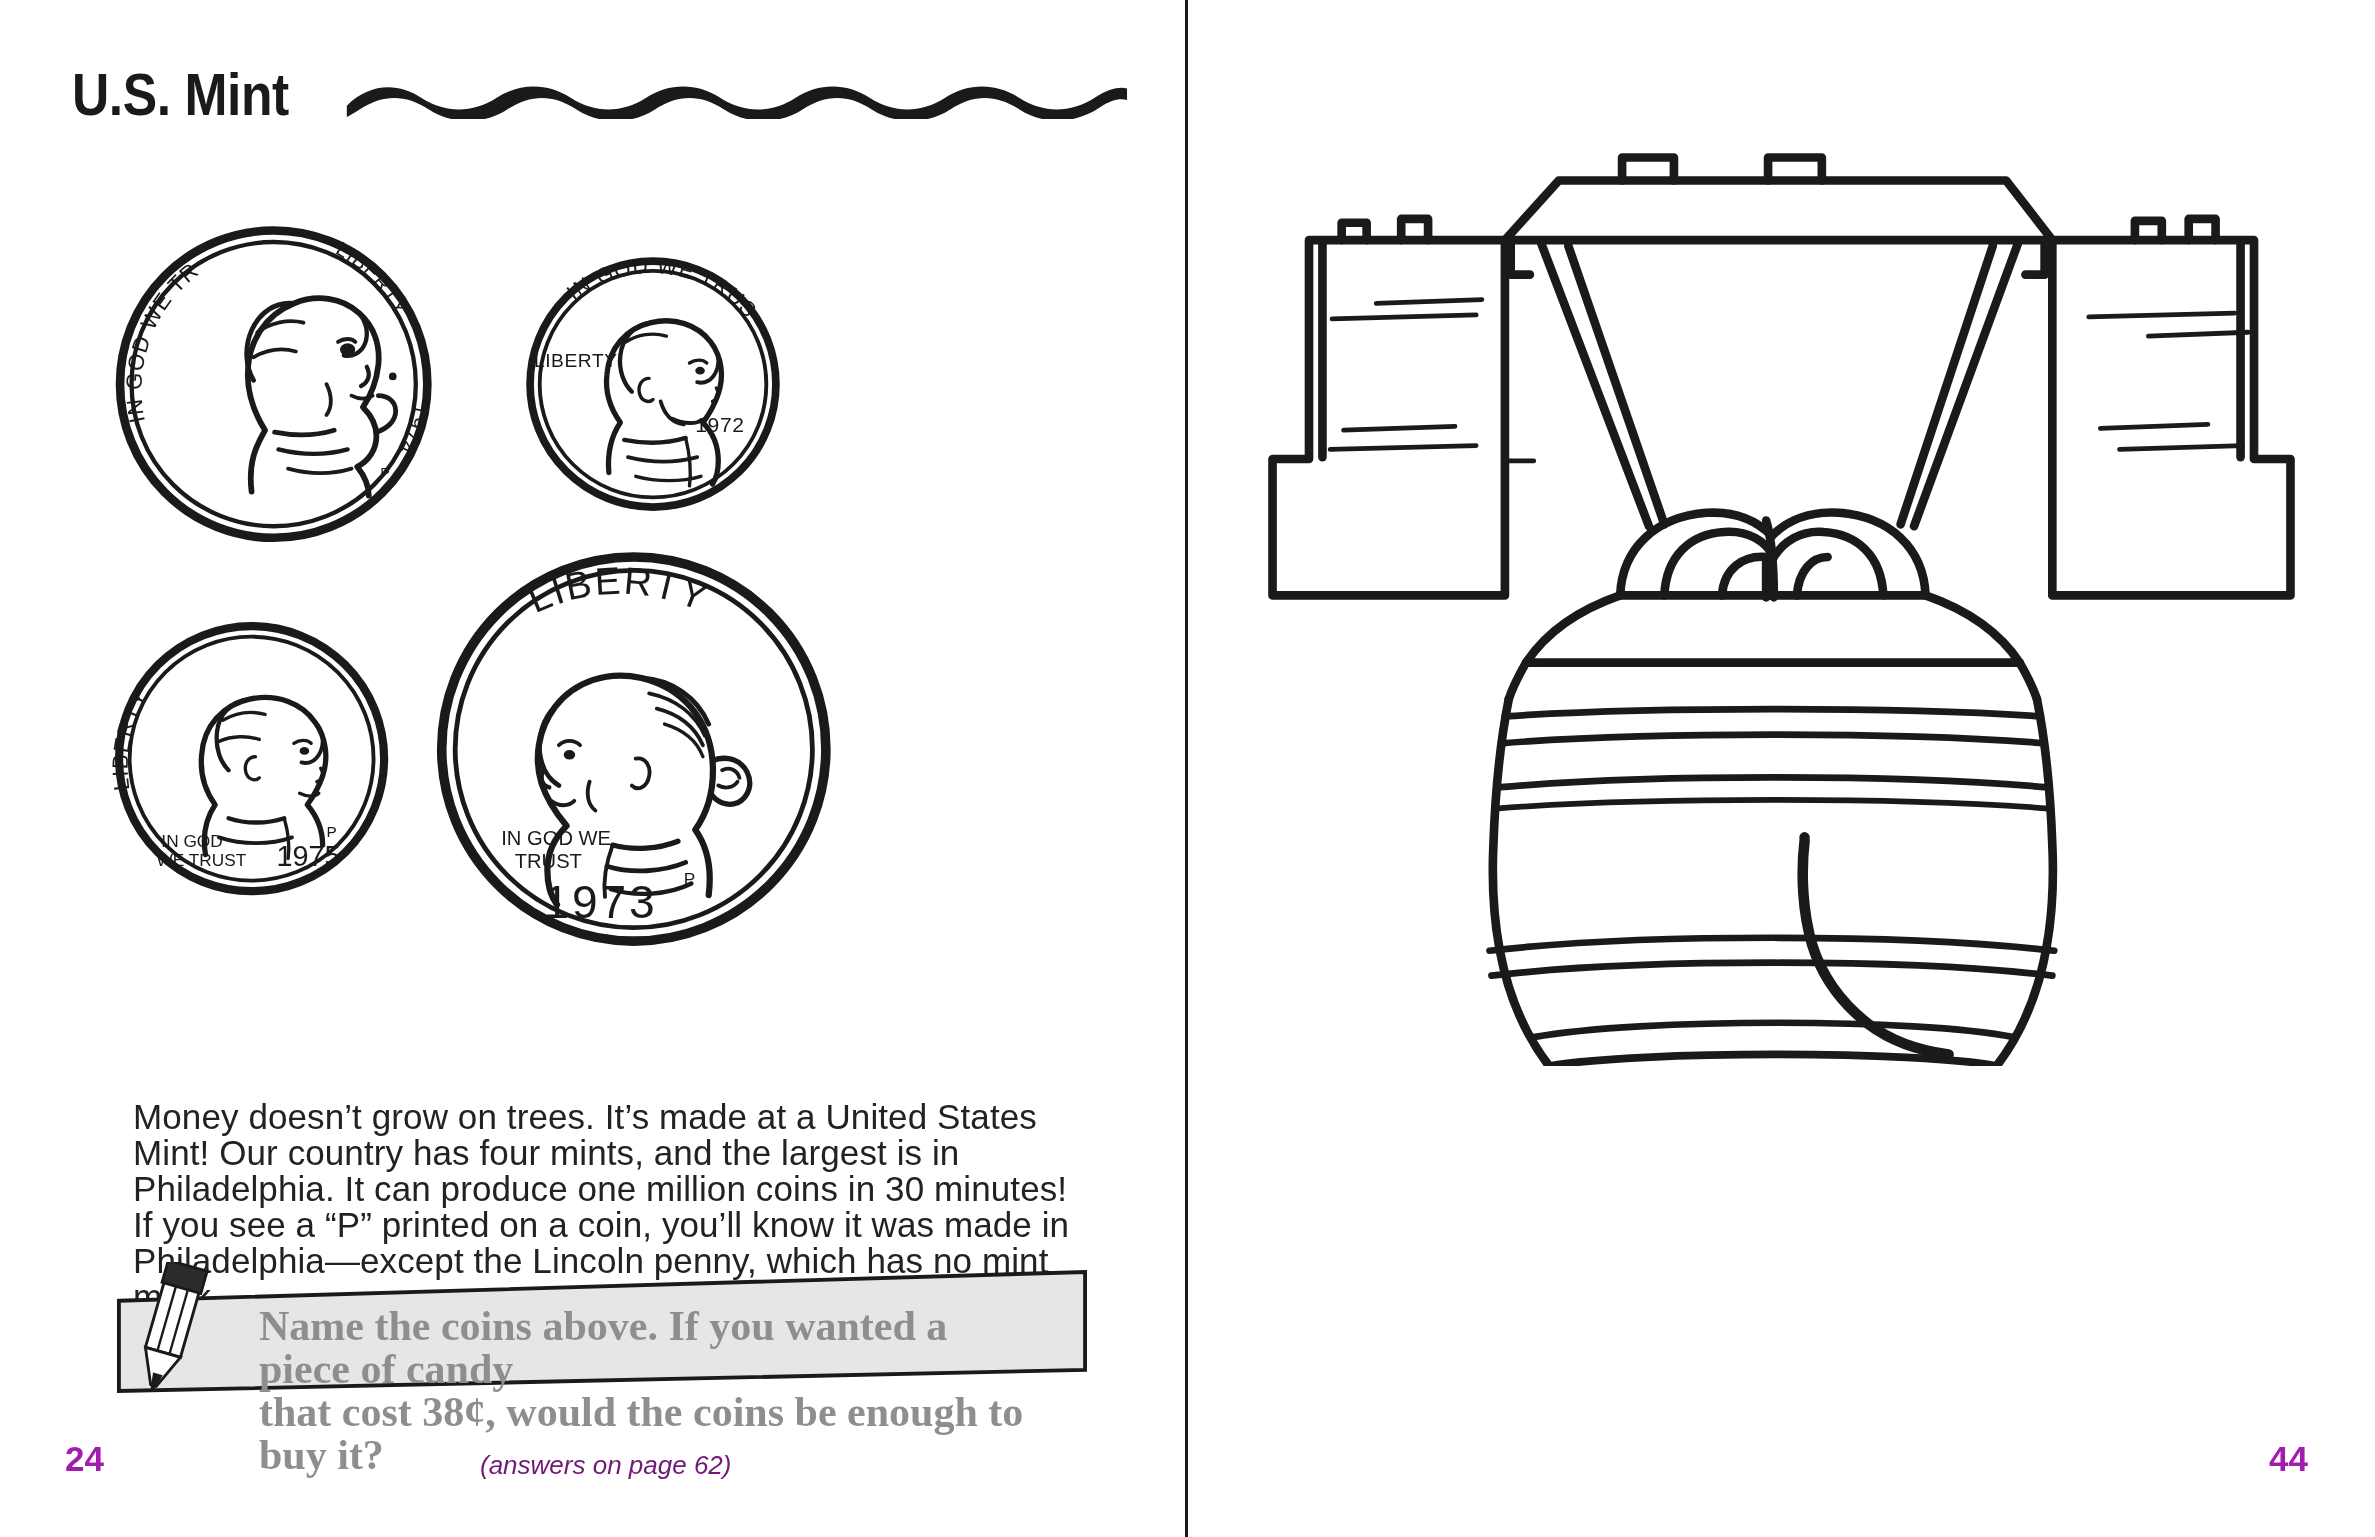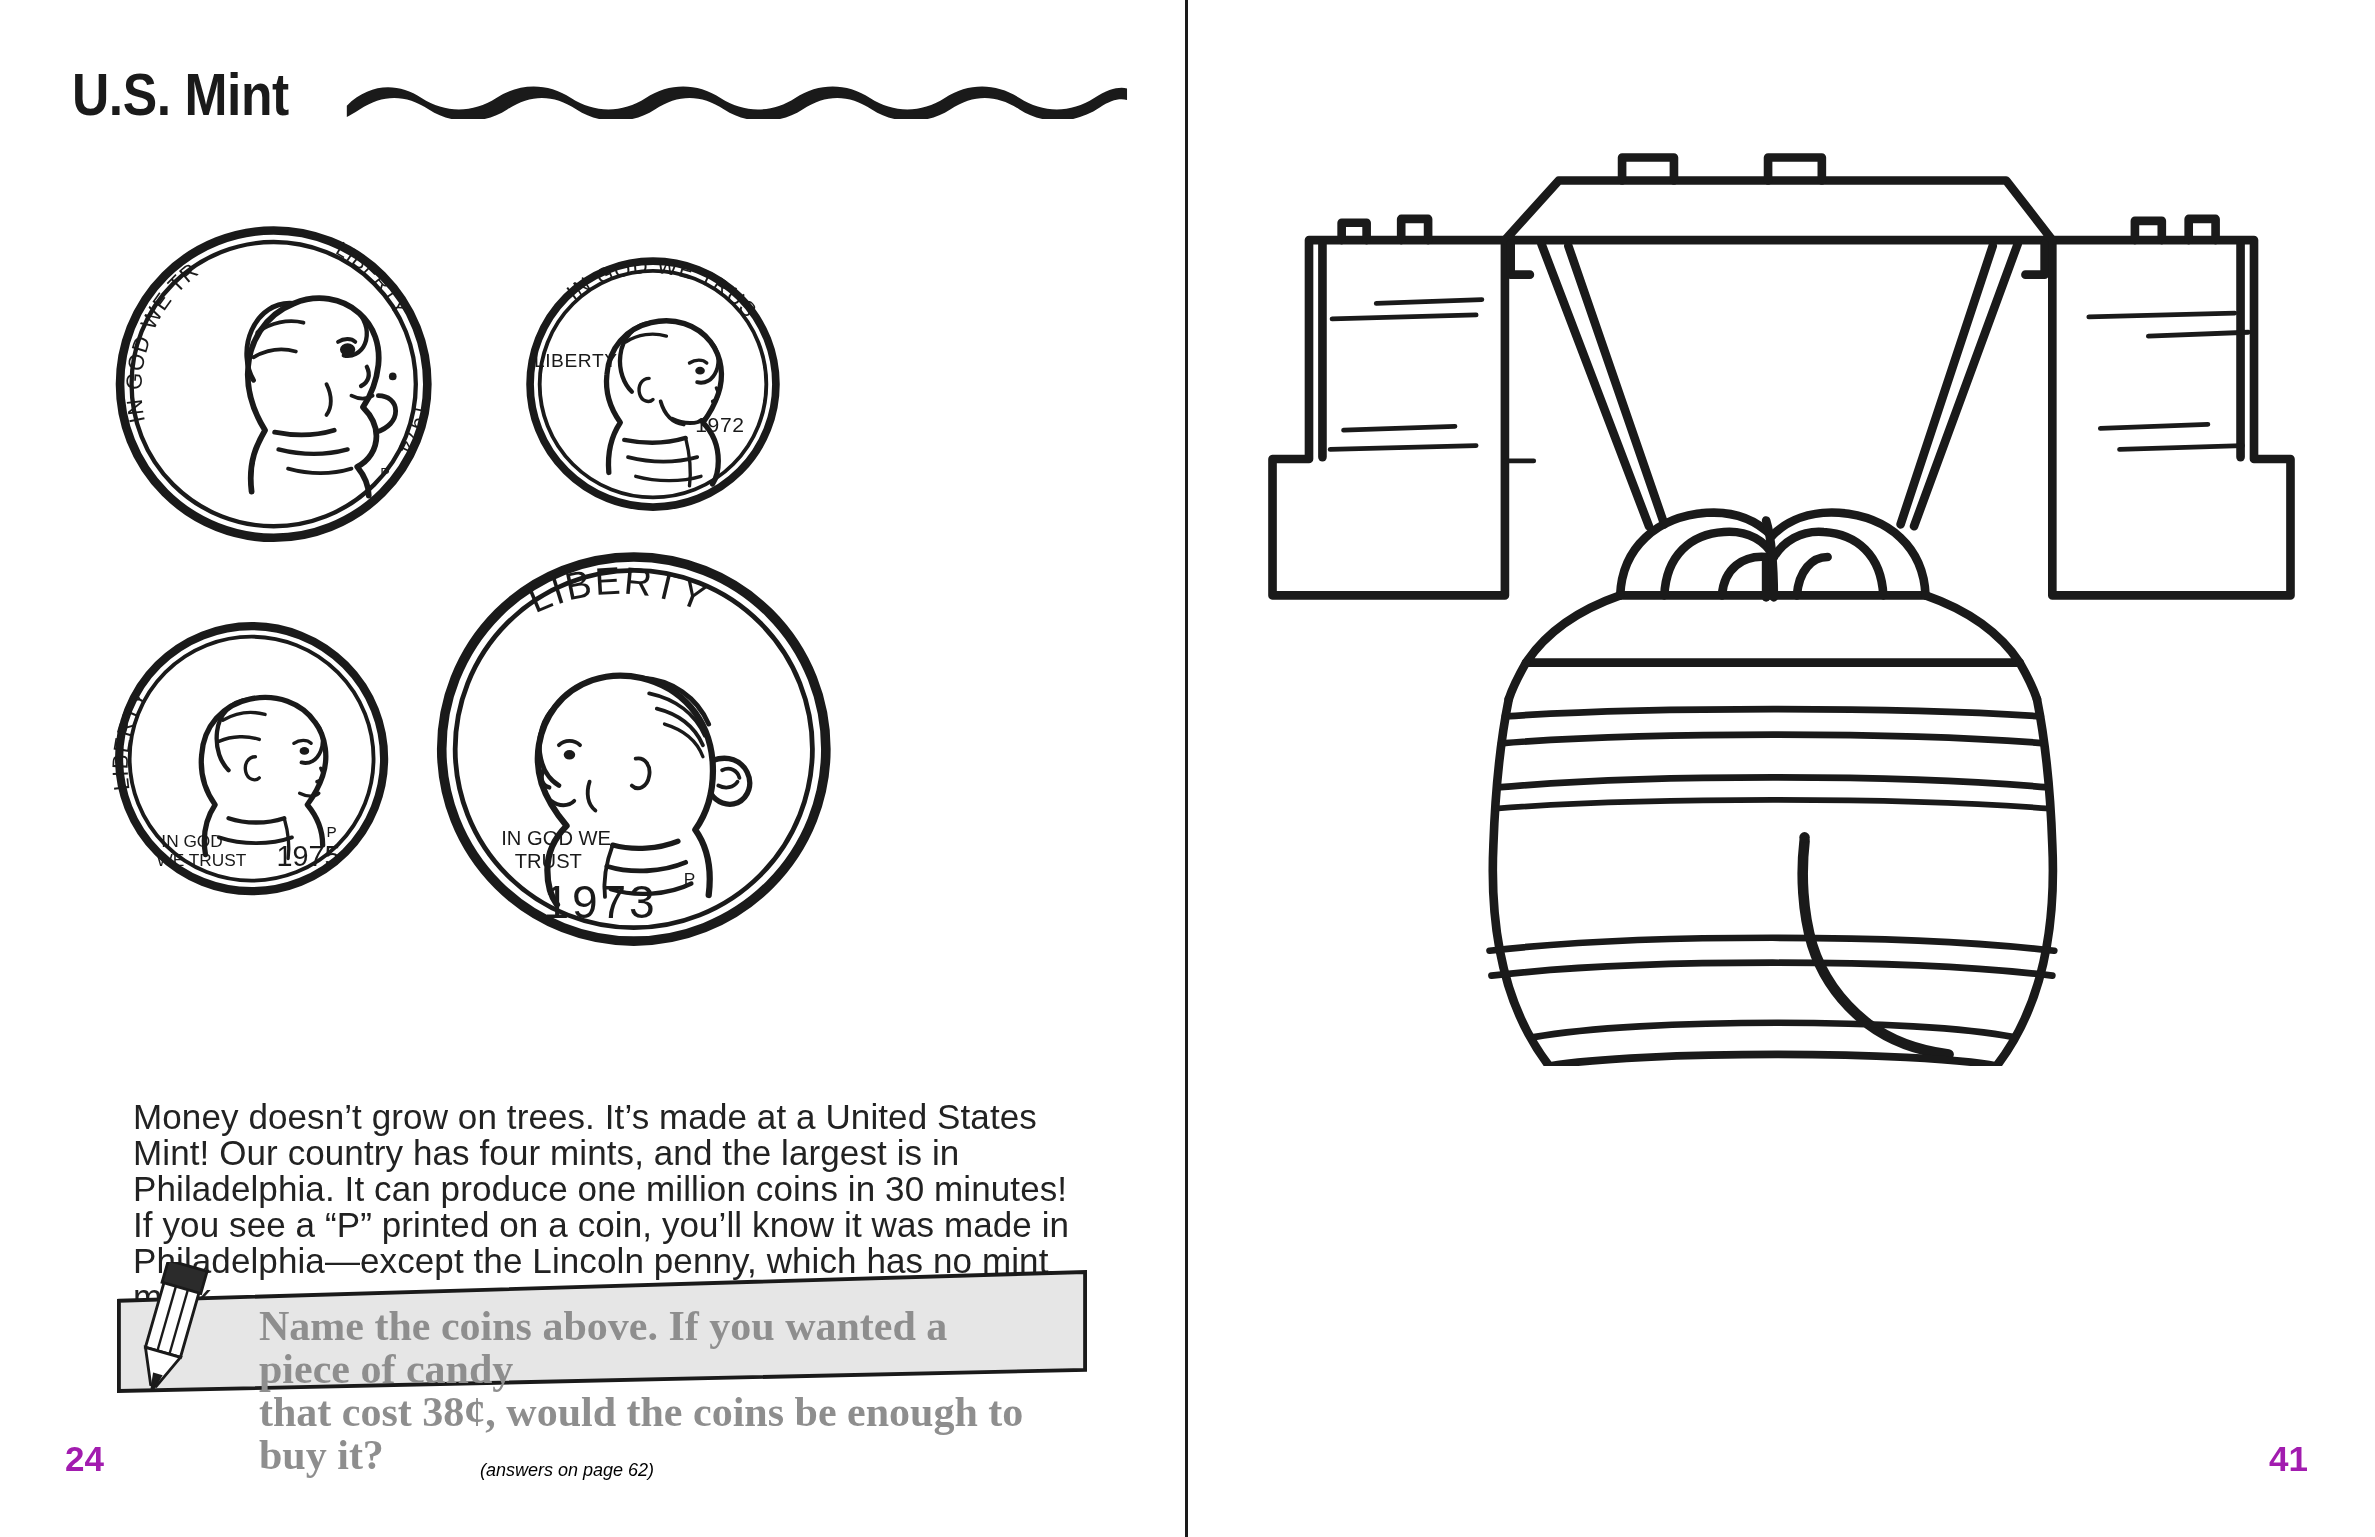--- a/index.html
+++ b/index.html
@@ -122,22 +122,22 @@
     color: #a21caf;
   }
   .folio-left  { left: 65px; }
   .folio-right { right: 67px; }
   .answers-note {
     position: absolute;
     bottom: 56px;
     left: 480px;
     font-family: "Liberation Sans Narrow", "Liberation Sans", sans-serif;
     font-style: italic;
-    font-size: 18px;
-    color: #000000;
+    font-size: 26px;
+    color: #701a75;
   }
 </style>
 </head>
 <body>
 
 <div class="spread">
 
   <div class="gutter"></div>
 
   <div class="page page-left">
@@ -448,17 +448,17 @@
 
           <g>
             <path d="M376,960 C470,944 760,944 842,960" stroke-width="8"></path>
             <path d="M360,930 C470,910 760,910 860,930" stroke-width="7"></path>
           </g>
 
         </g>
       </svg>
     </div>
 
-    <div class="folio folio-right">41</div>
+    <div class="folio folio-right">44</div>
   </div>
 
 </div>
 
 
 </body></html>

